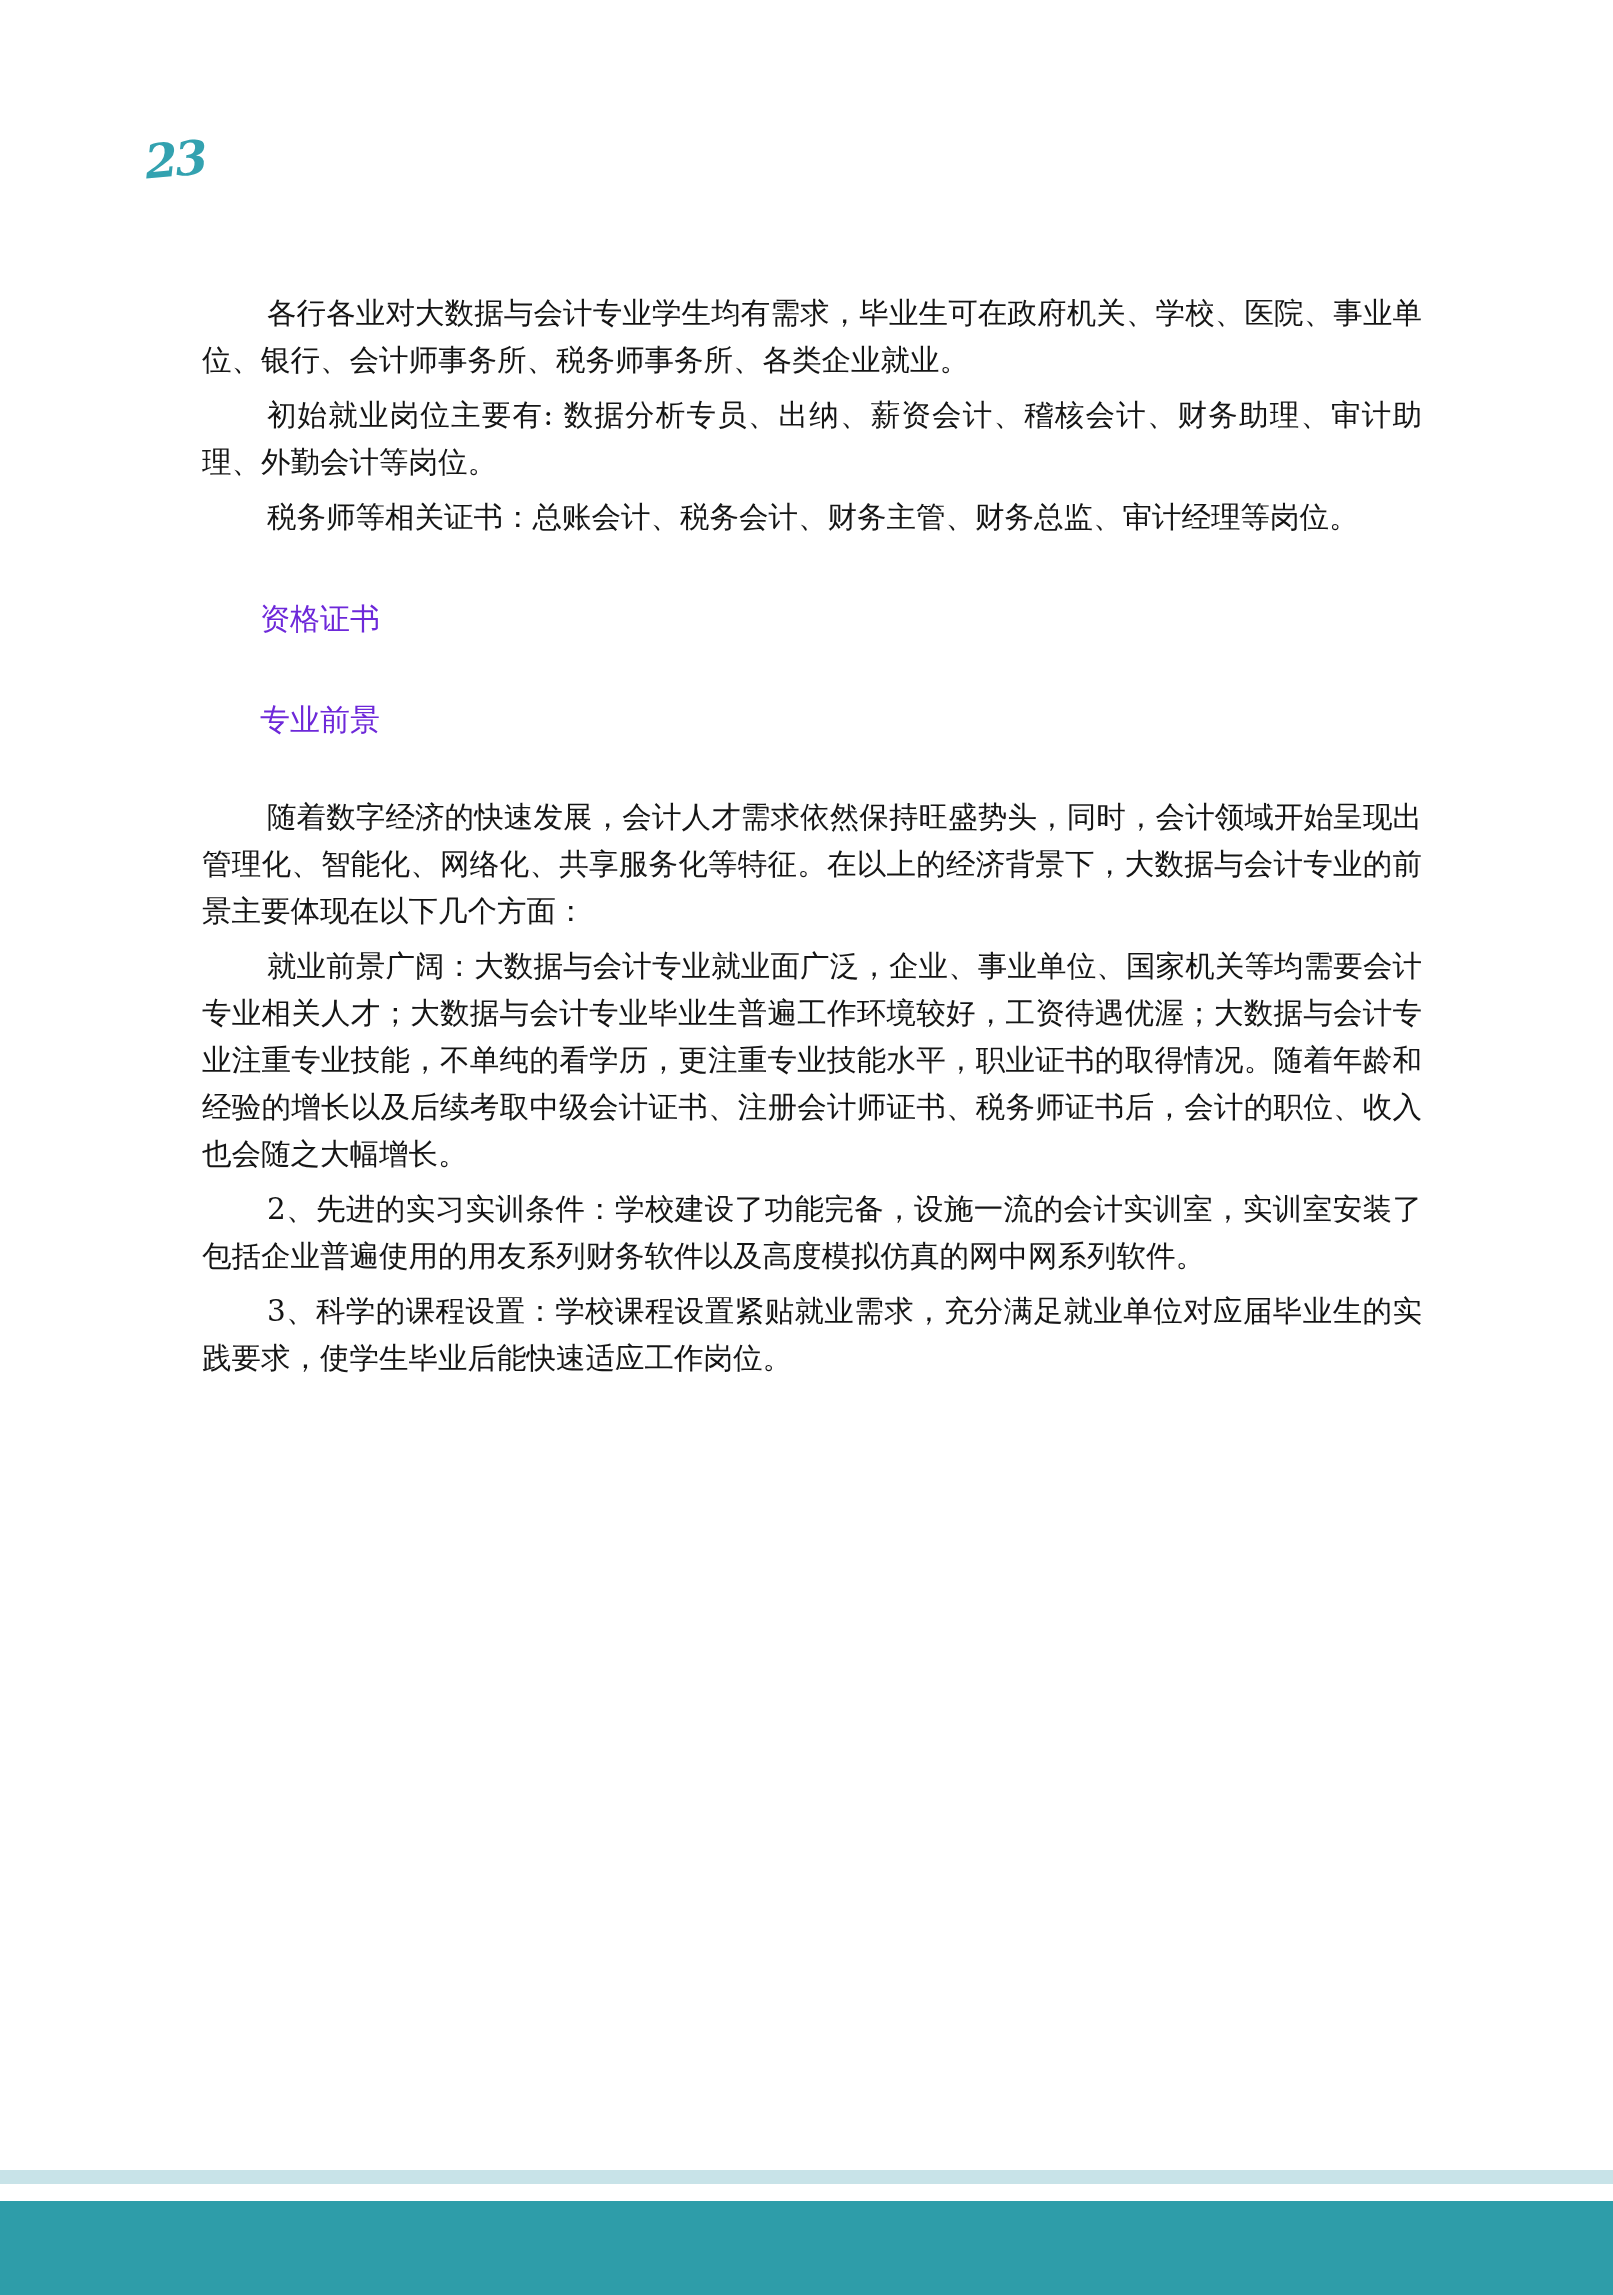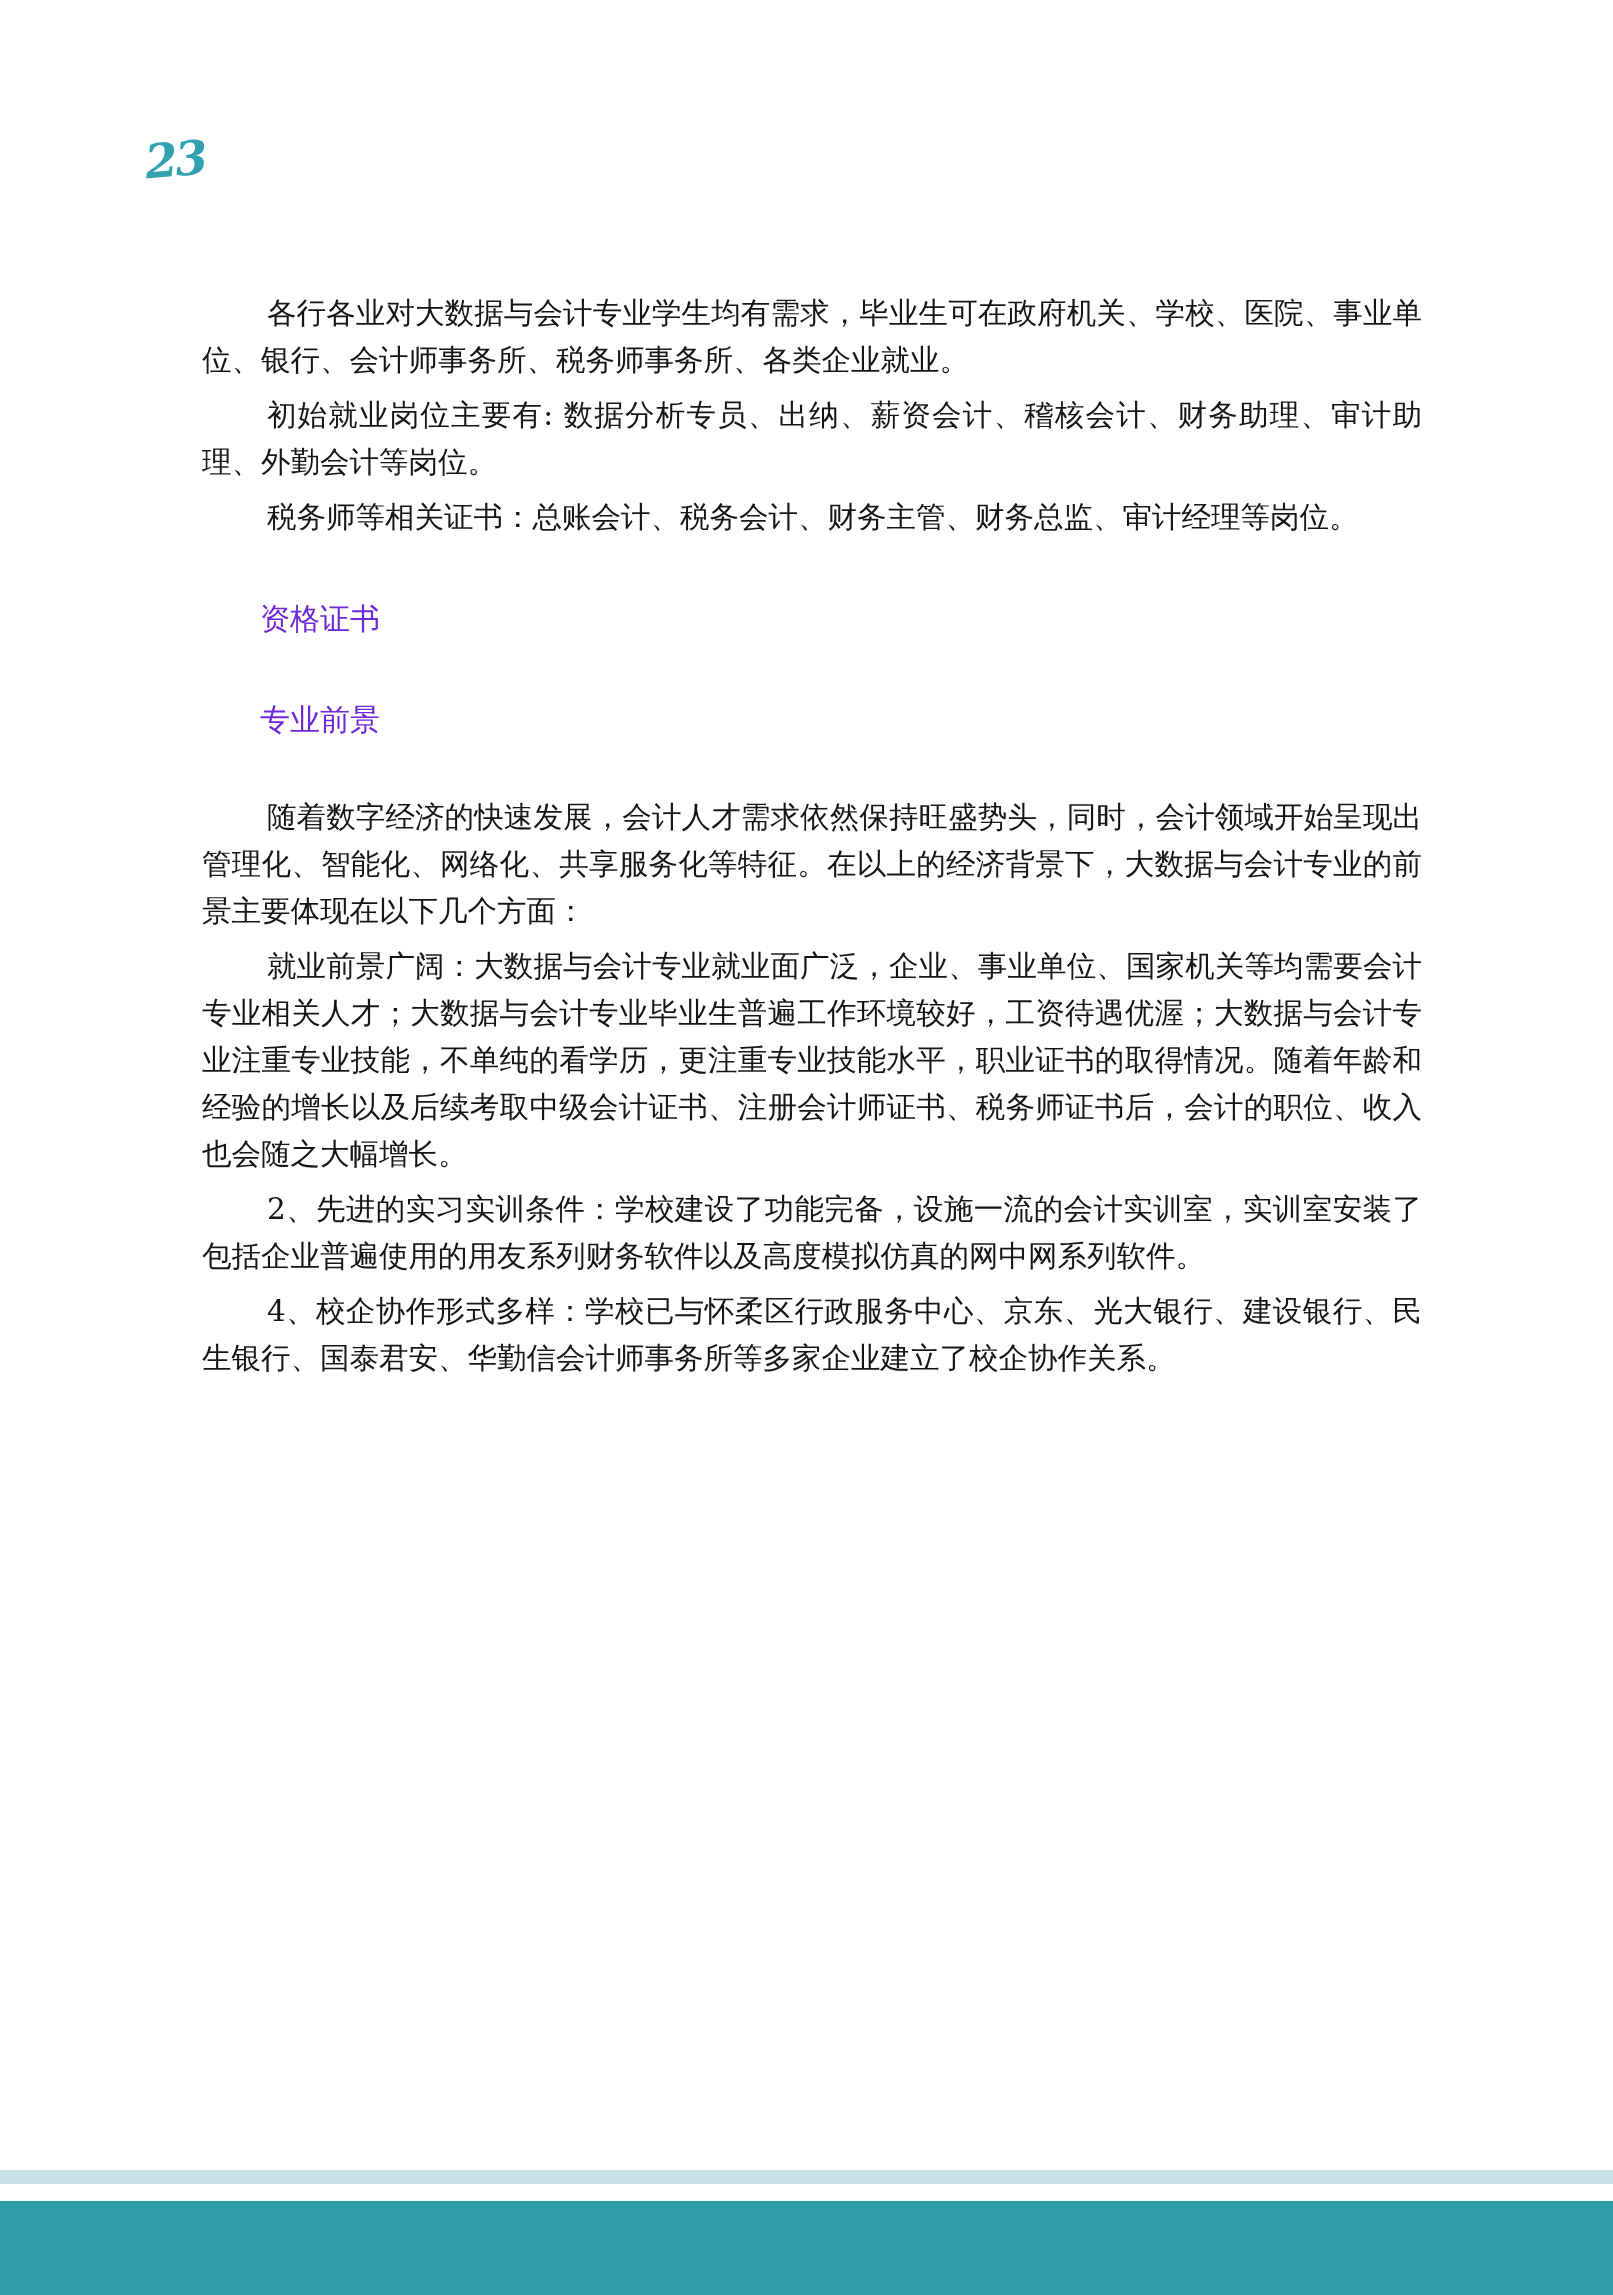--- a/index.html
+++ b/index.html
@@ -69,18 +69,18 @@
   <div class="page-num">23</div>
   <div class="content" id="content">
       <p class="para">各行各业对大数据与会计专业学生均有需求，毕业生可在政府机关、学校、医院、事业单位、银行、会计师事务所、税务师事务所、各类企业就业。</p>
       <p class="para">初始就业岗位主要有: 数据分析专员、出纳、薪资会计、稽核会计、财务助理、审计助理、外勤会计等岗位。</p>
       <p class="para">税务师等相关证书：总账会计、税务会计、财务主管、财务总监、审计经理等岗位。</p>
       <h3 class="heading">资格证书</h3>
       <h3 class="heading">专业前景</h3>
       <p class="para">随着数字经济的快速发展，会计人才需求依然保持旺盛势头，同时，会计领域开始呈现出管理化、智能化、网络化、共享服务化等特征。在以上的经济背景下，大数据与会计专业的前景主要体现在以下几个方面：</p>
       <p class="para">就业前景广阔：大数据与会计专业就业面广泛，企业、事业单位、国家机关等均需要会计专业相关人才；大数据与会计专业毕业生普遍工作环境较好，工资待遇优渥；大数据与会计专业注重专业技能，不单纯的看学历，更注重专业技能水平，职业证书的取得情况。随着年龄和经验的增长以及后续考取中级会计证书、注册会计师证书、税务师证书后，会计的职位、收入也会随之大幅增长。</p>
       <p class="para">2、先进的实习实训条件：学校建设了功能完备，设施一流的会计实训室，实训室安装了包括企业普遍使用的用友系列财务软件以及高度模拟仿真的网中网系列软件。</p>
-      <p class="para">4、校企协作形式多样：学校已与怀柔区行政服务中心、京东、光大银行、建设银行、民生银行、国泰君安、华勤信会计师事务所等多家企业建立了校企协作关系。</p>
+      <p class="para">3、科学的课程设置：学校课程设置紧贴就业需求，充分满足就业单位对应届毕业生的实践要求，使学生毕业后能快速适应工作岗位。</p>
     </div>
   <div class="band-light"></div>
   <div class="band-dark"></div>
 </div>
 
 
 </body></html>

